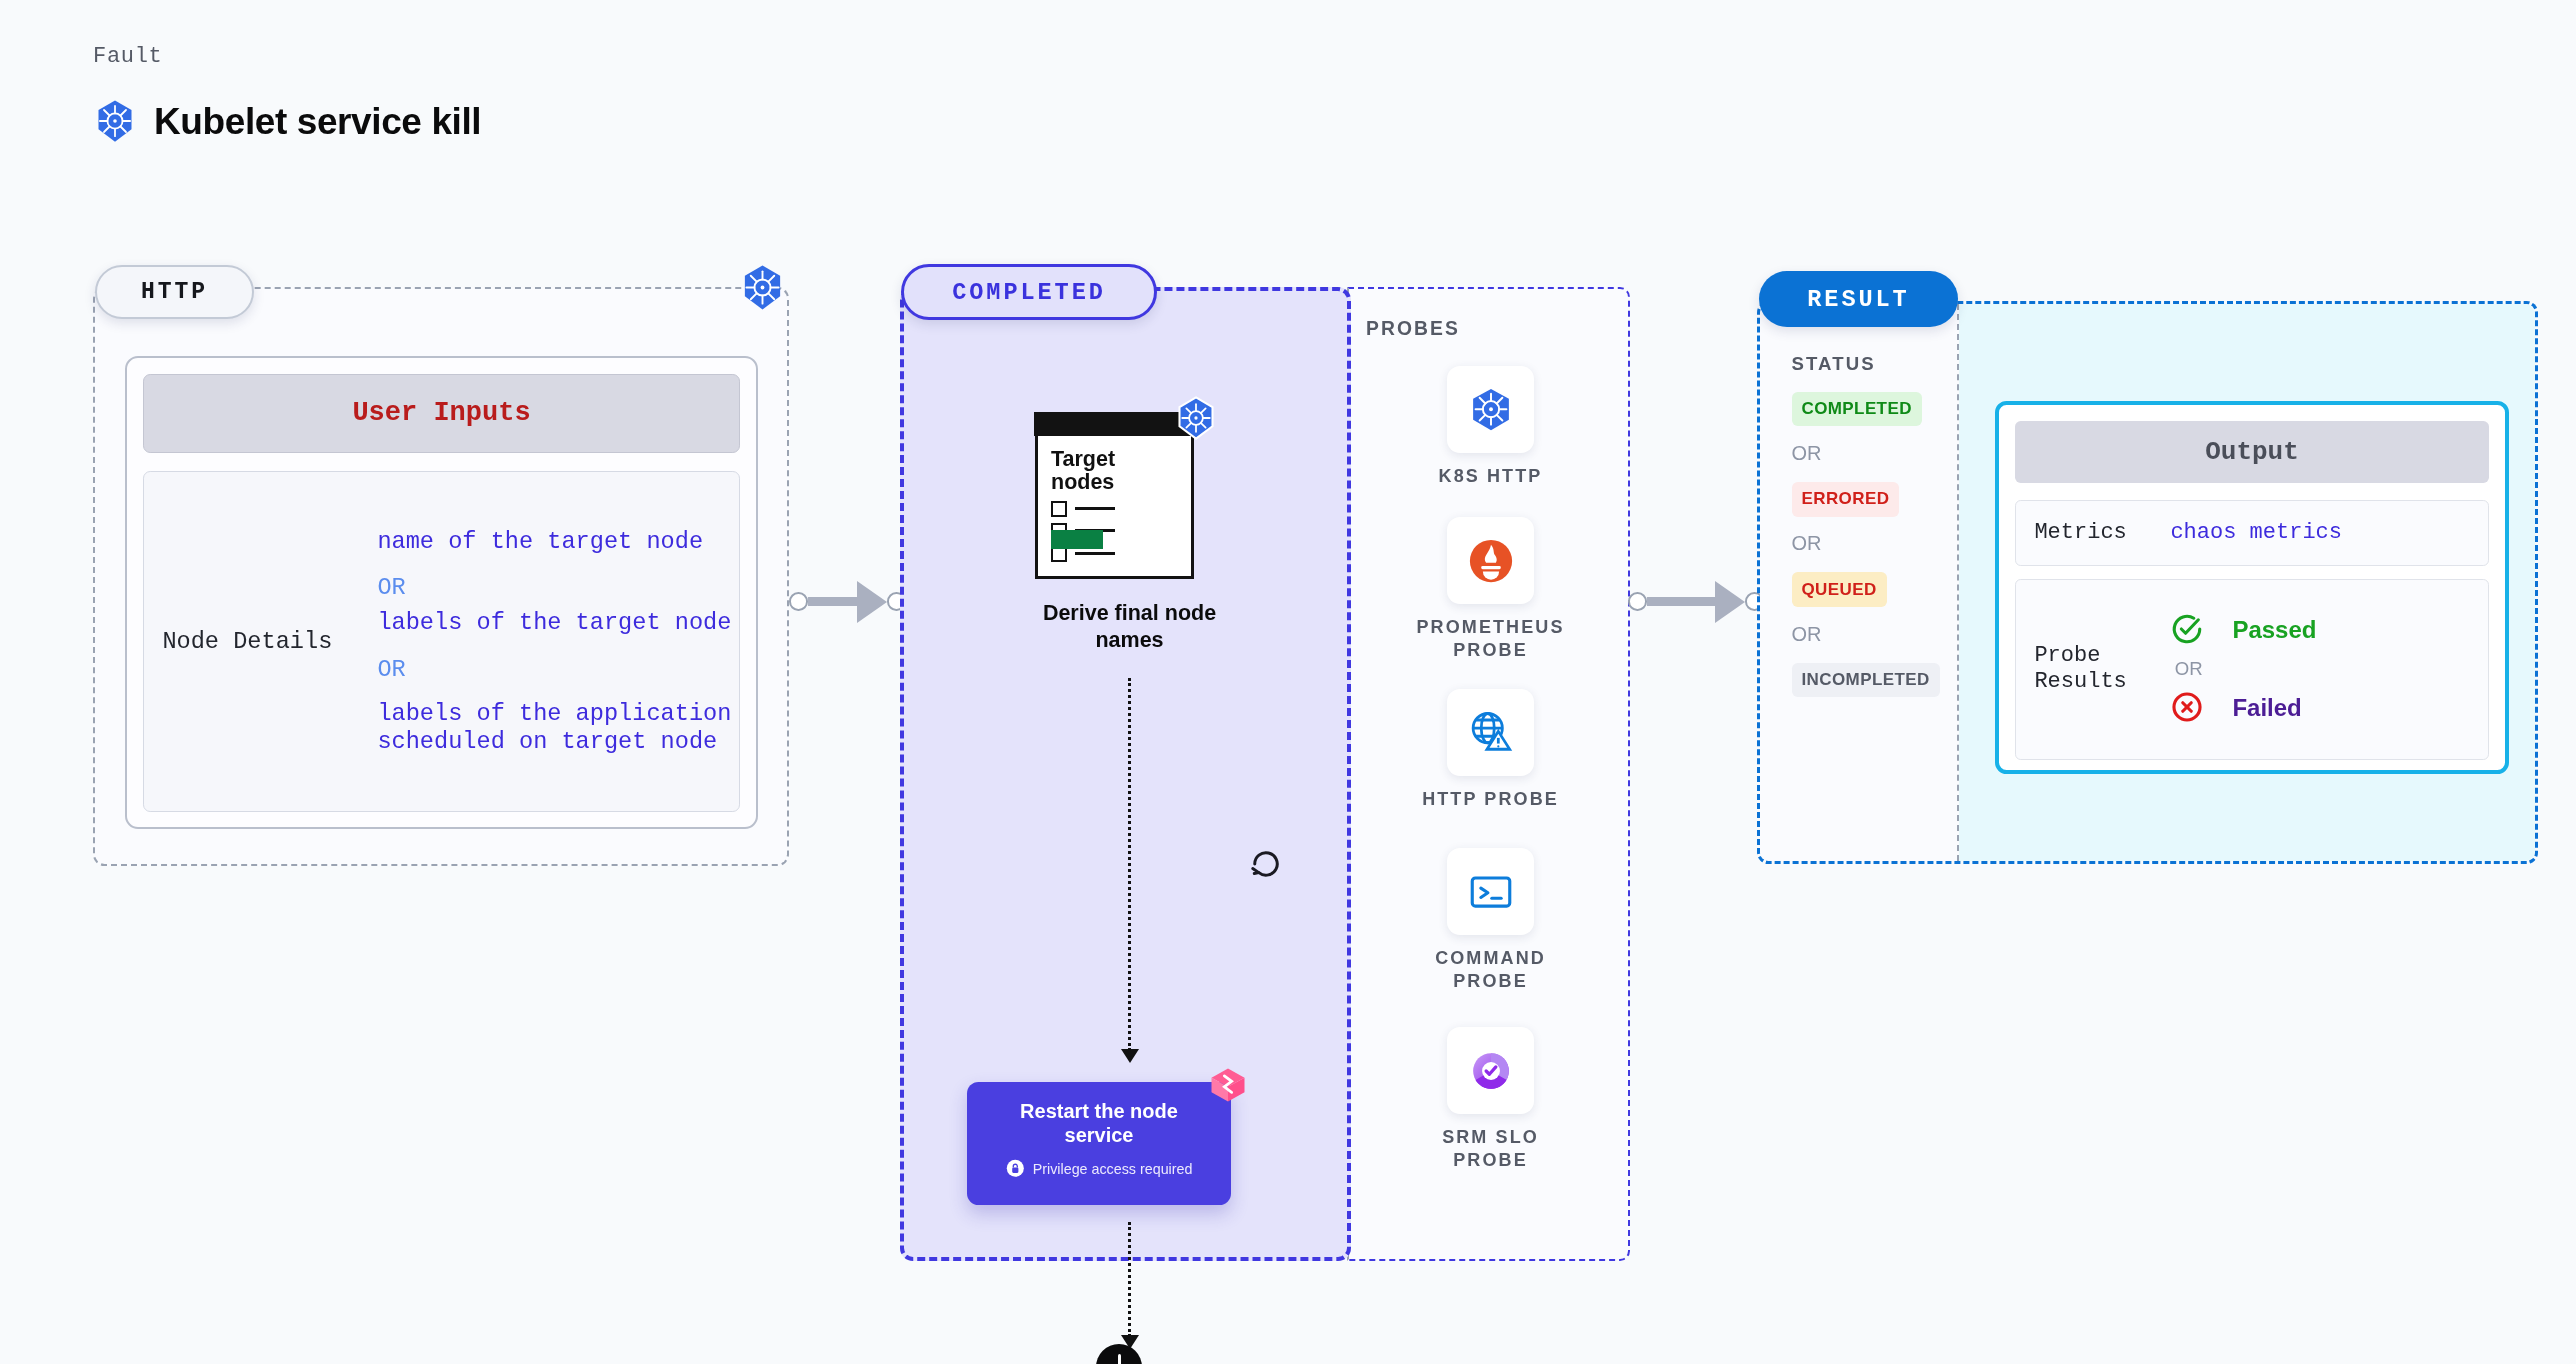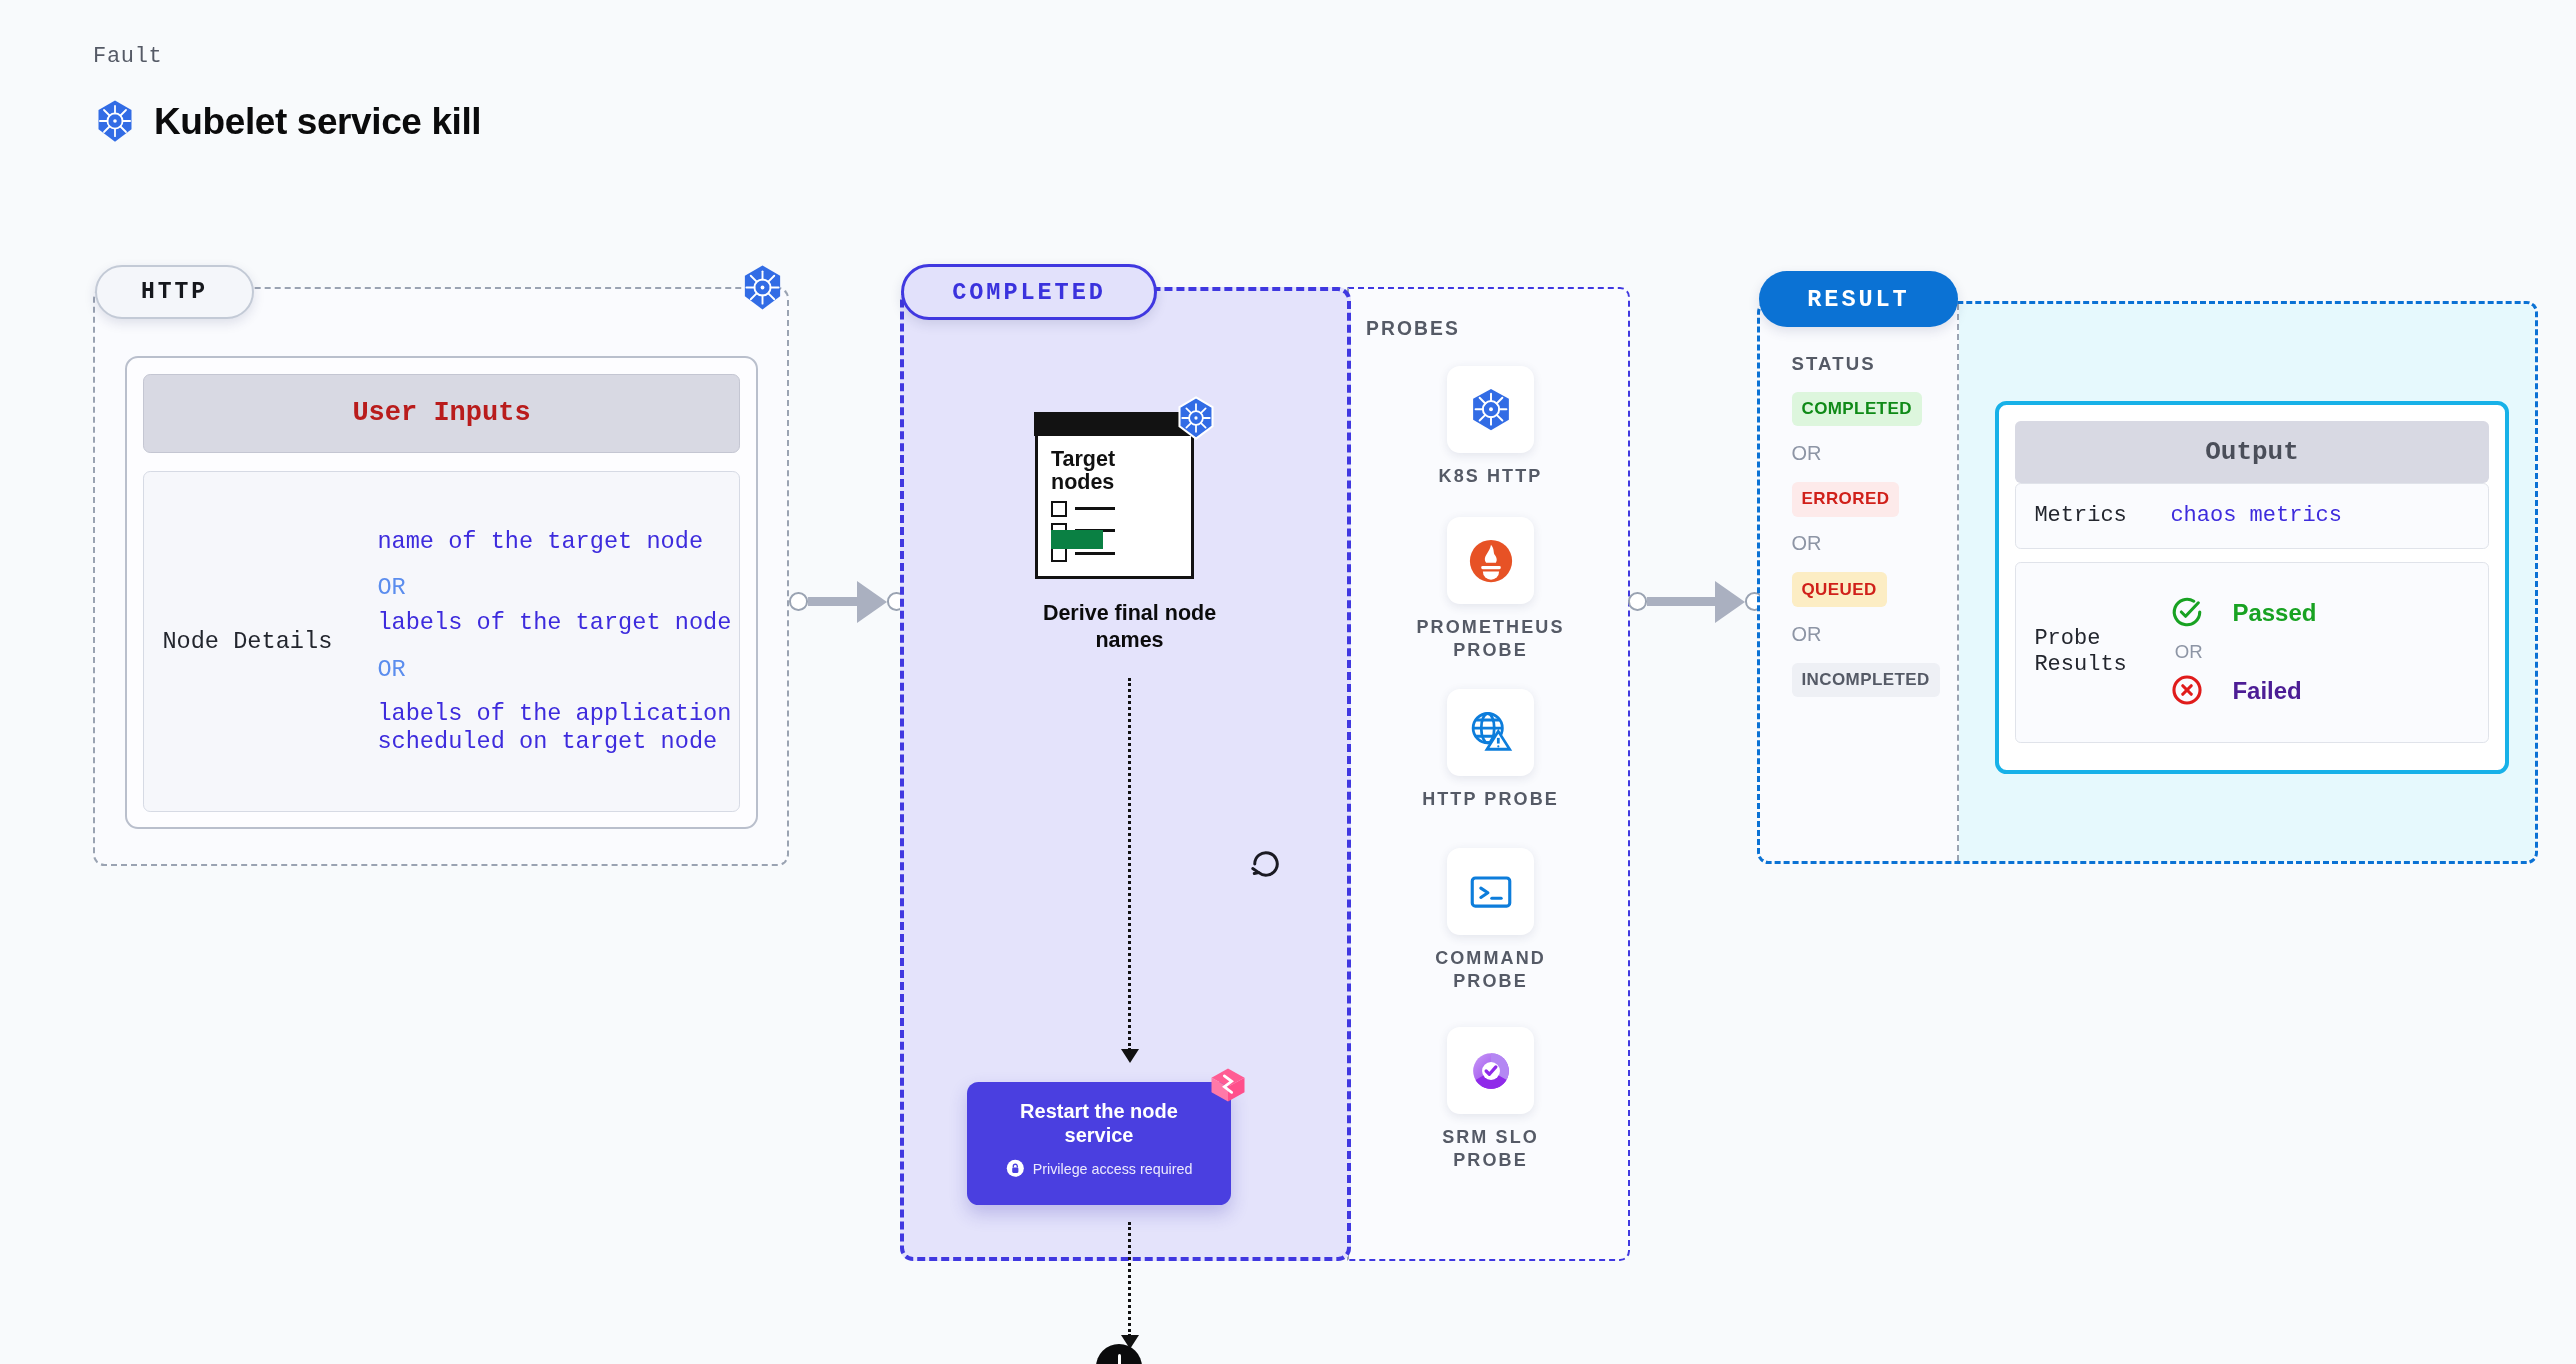--- a/index.html
+++ b/index.html
@@ -180,21 +180,21 @@
     position: absolute; left: 36px; top: 97px;
     width: 514px; height: 373px;
     background: #fff; border: 4.3px solid #17b1e8; border-radius: 11.5px; padding: 15.8px;
   }
   #output-header {
     height: 62px; background: #d8d9e3; border-radius: 5.7px;
     display: flex; align-items: center; justify-content: center;
     font-family: "Liberation Mono", monospace; font-size: 26px; font-weight: 700; color: #4a4e59;
   }
   #metrics-row {
-    margin-top: 0; height: 66px; background: #fafbfe; border: 1.4px solid #e0e3ea; border-radius: 5.7px;
+    margin-top: 17px; height: 66px; background: #fafbfe; border: 1.4px solid #e0e3ea; border-radius: 5.7px;
     display: flex; align-items: center; padding-left: 18.6px;
   }
   .row-label { font-family: "Liberation Mono", monospace; font-size: 22px; color: #23262e; width: 136px; flex: none; line-height: 1.2; }
   #metrics-value { font-family: "Liberation Mono", monospace; font-size: 22px; color: #3d2bdd; }
   #probe-results-row {
     margin-top: 13px; height: 181px; background: #fafbfe; border: 1.4px solid #e0e3ea; border-radius: 5.7px;
     display: flex; align-items: center; padding-left: 18.6px;
   }
   .pr-item { display: flex; align-items: center; gap: 28px; }
   .pr-text { font-size: 24px; font-weight: 700; }

